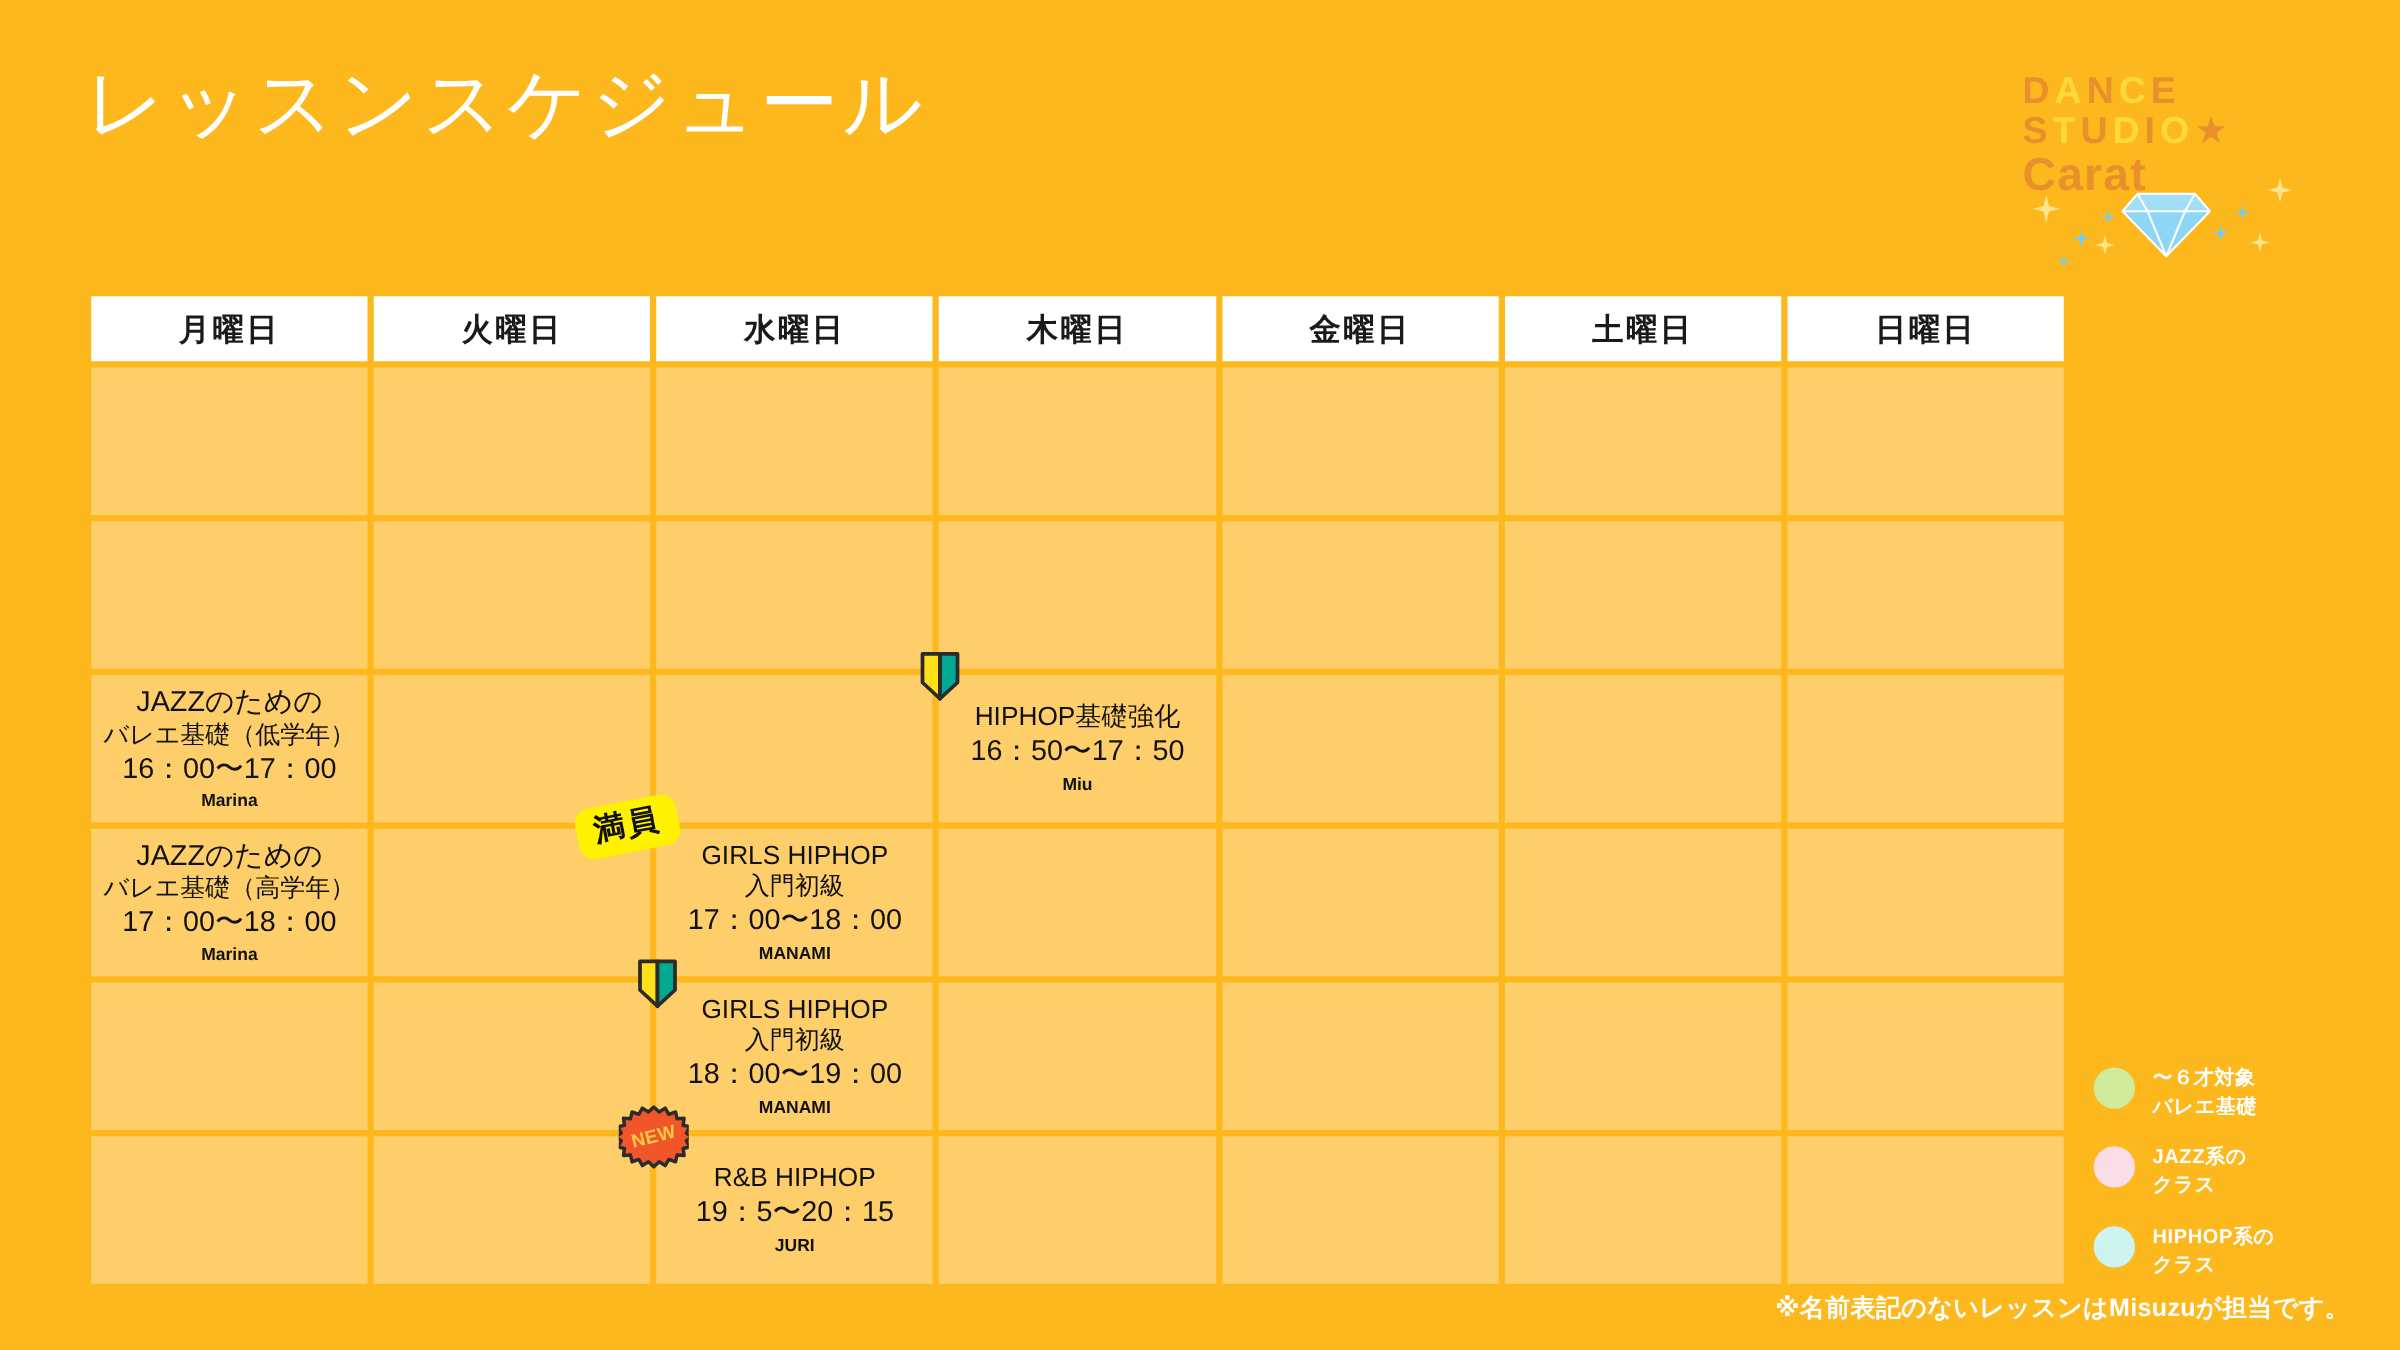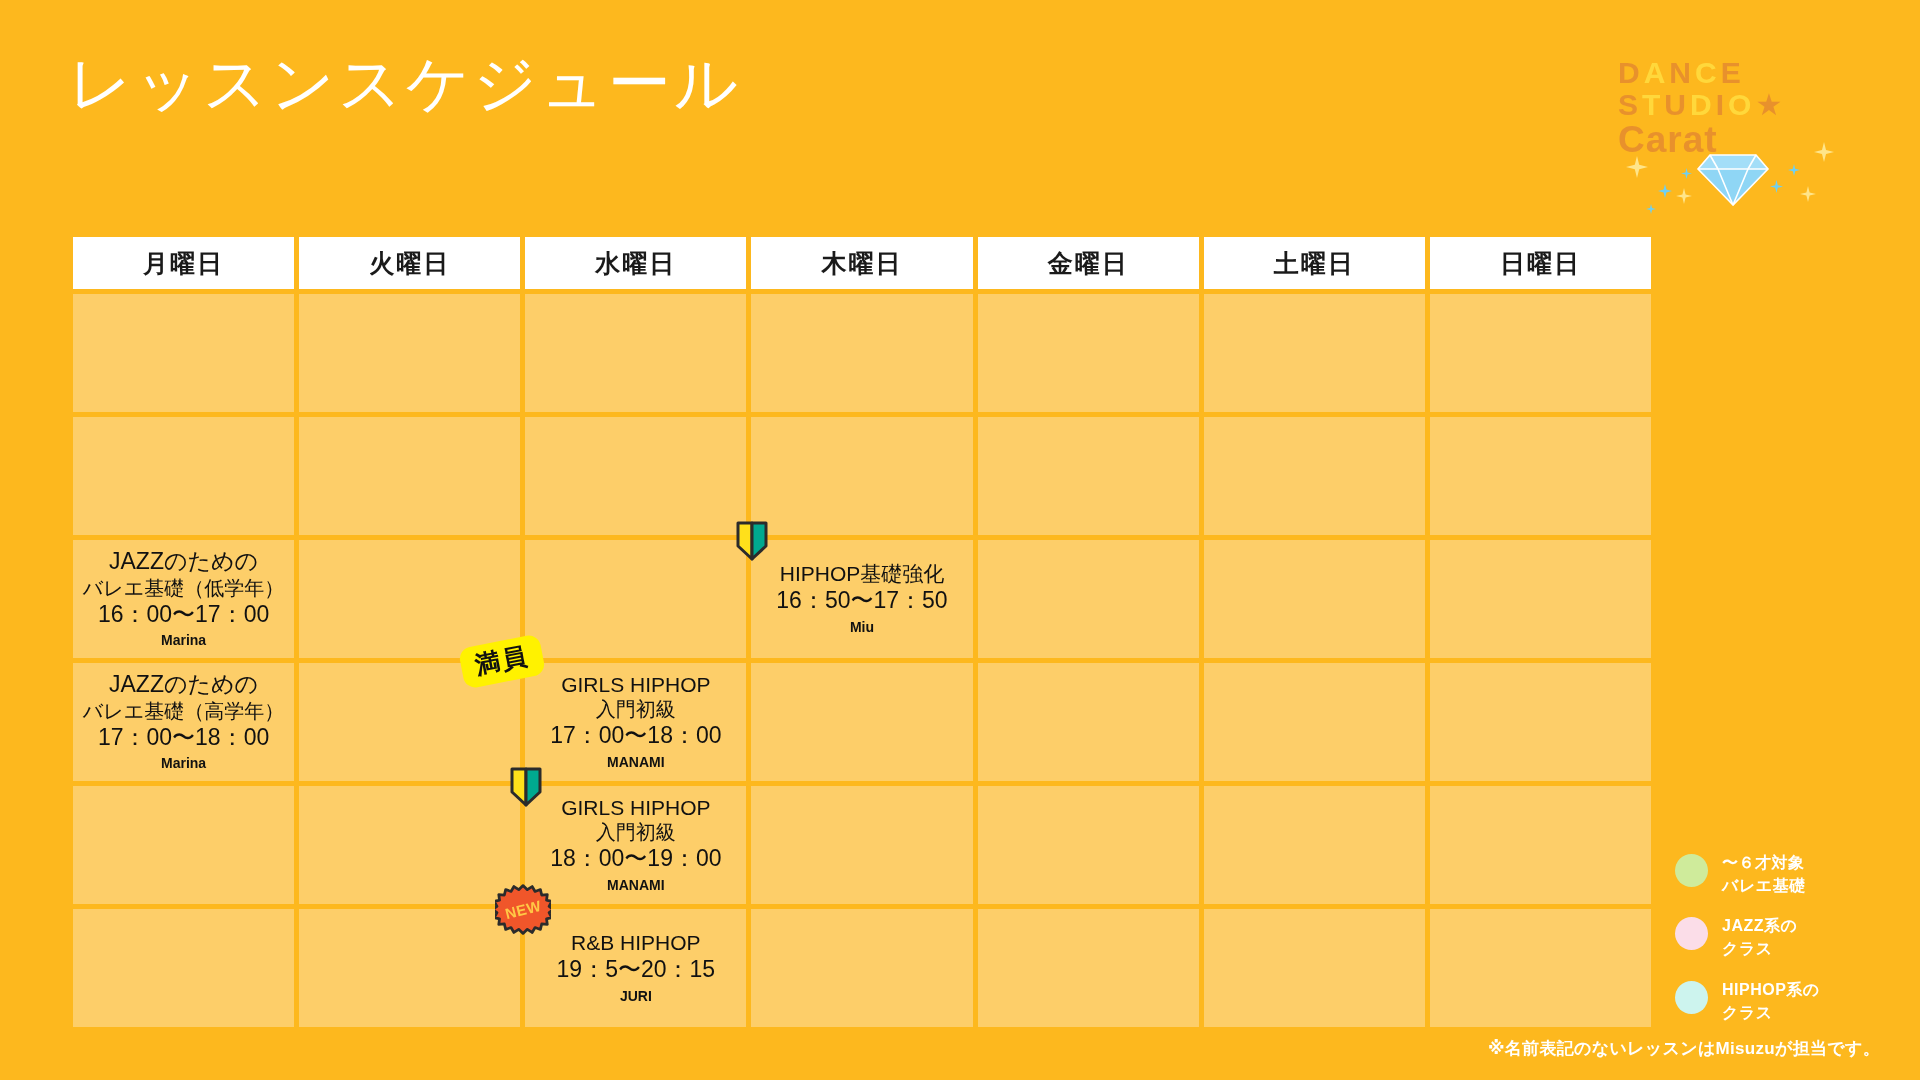--- a/index.html
+++ b/index.html
@@ -122,21 +122,21 @@
 
   
   #legend { position:absolute; right:40px; top:852px; width:205px; }
   .legend-row { display:flex; align-items:flex-start; margin-bottom:18px; }
   .legend-dot { width:33px; height:33px; border-radius:50%; flex:0 0 33px; margin-right:14px; margin-top:2px; }
   .legend-text { color:#FFFFFF; font-size:16px; font-weight:700; line-height:1.42; letter-spacing:0.5px; }
 
   
   #footer-note {
     position:absolute; right:40px; bottom:20px;
-    color:#FFFFFF; font-size:17px; font-weight:700;
+    color:#FFFFFF; font-size:20px; font-weight:700;
     letter-spacing:0.3px; white-space:nowrap;
   }
 </style>
 </head>
 <body>
 
 <div id="header">
   <div id="page-title">レッスンスケジュール</div>
 </div>
 

